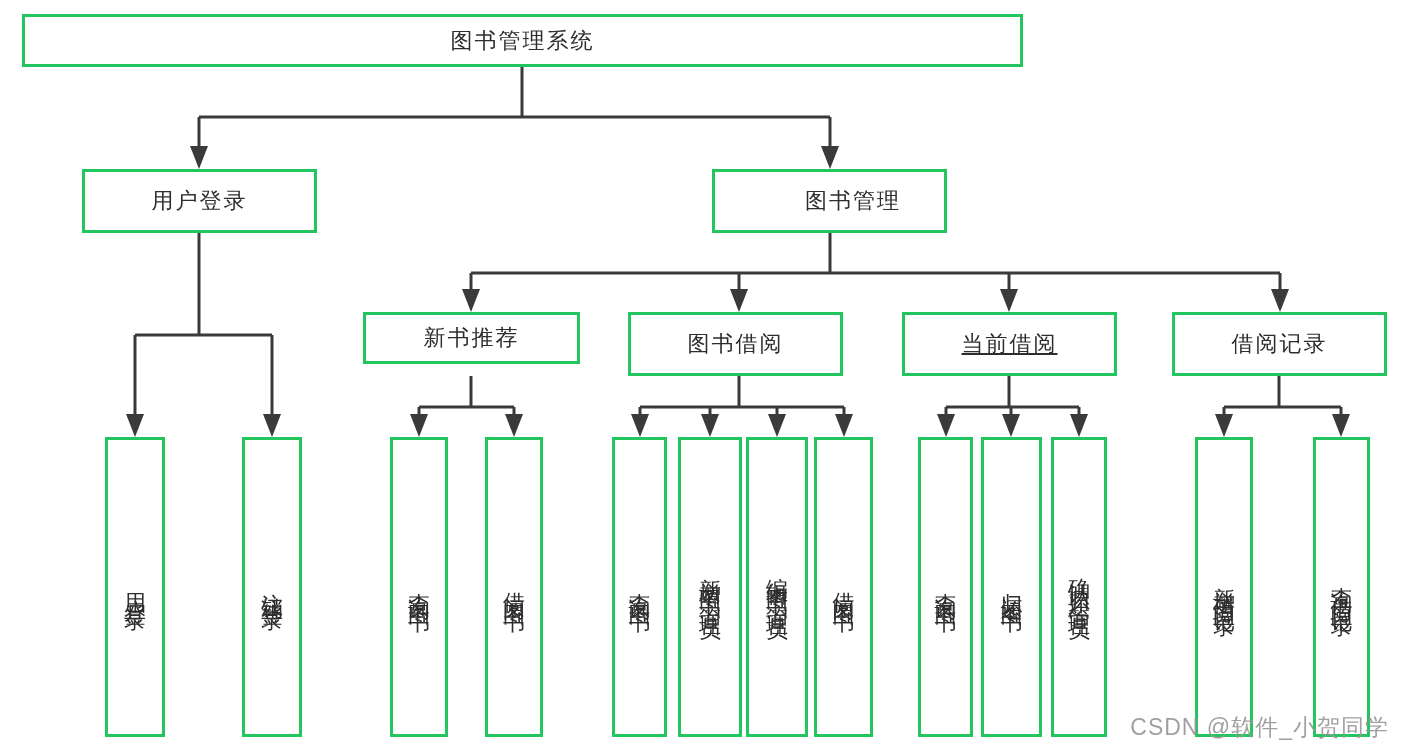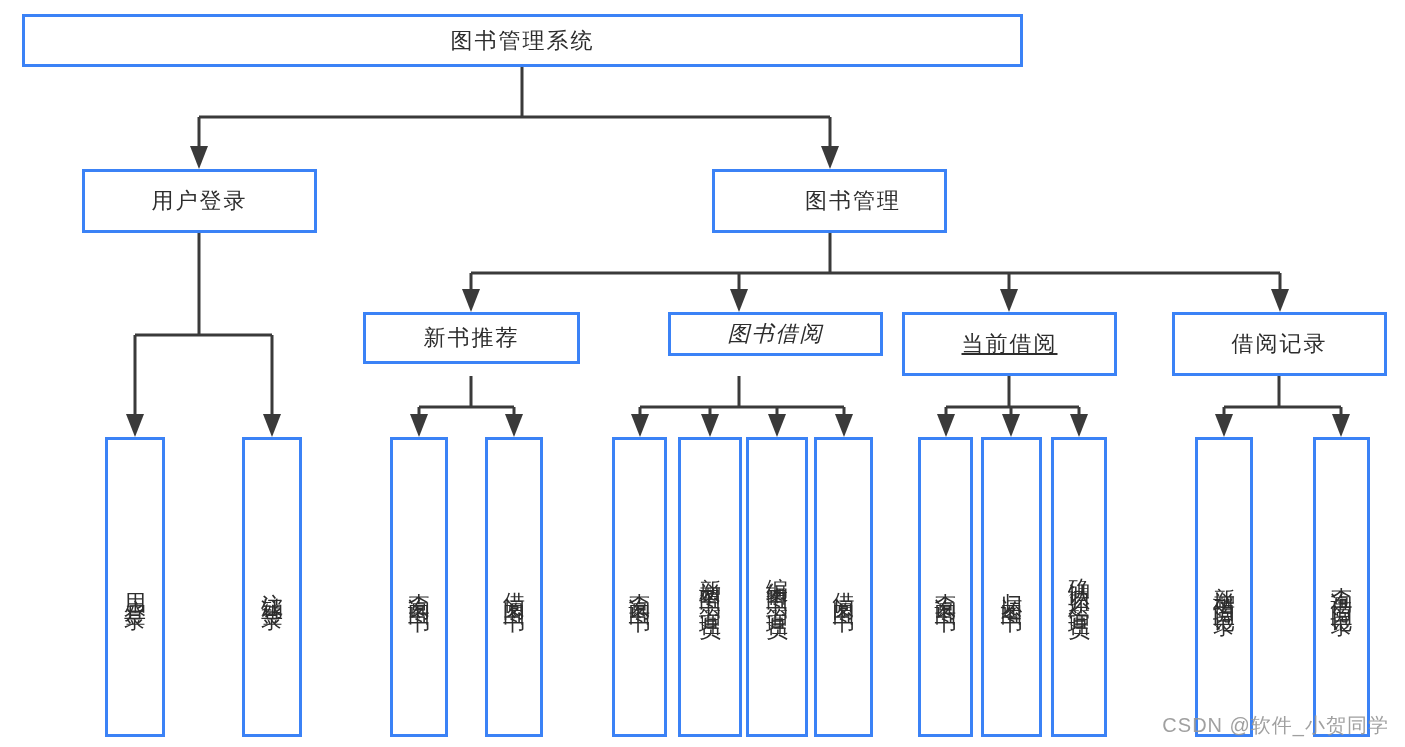--- a/index.html
+++ b/index.html
@@ -9,62 +9,62 @@
     background:#ffffff;
     font-family:"Liberation Sans", sans-serif;
     color:#2d2d2d;
     overflow:hidden;
   }
   .connectors{position:absolute;left:0;top:0;}
   .node{
     position:absolute;
     box-sizing:border-box;
     background:#ffffff;
-    border:3px solid #3b82f6;
+    border:3px solid #22c55e;
     display:flex;
     align-items:center;
     justify-content:center;
     font-size:22px;
     letter-spacing:2px;
     z-index:2;
   }
   .leaf{top:437px;height:300px;}
   .leaf .vtxt{
     writing-mode:vertical-rl;
     text-orientation:mixed;
     letter-spacing:6px;
     font-size:22px;
     line-height:1.0;
   }
   
   #root       {left:22px;  top:14px;  width:1001px; height:53px;}
   #n-user     {left:82px;  top:169px; width:235px;  height:64px;}
   #n-bookmgmt {left:712px; top:169px; width:235px;  height:64px;padding-left:47px;}
   #n-sec0     {left:363px; top:312px; width:217px;  height:52px;}
-  #n-sec1     {left:668px; top:312px; width:215px;  height:44px;font-style:italic;}
+  #n-sec1     {left:628px; top:312px; width:215px;  height:64px;}
   #n-sec2     {left:902px; top:312px; width:215px;  height:64px;text-decoration:underline;}
   #n-sec3     {left:1172px;top:312px; width:215px;  height:64px;}
   #leaf-ul-0{left:105px;width:60px;}
   #leaf-ul-1{left:242px;width:60px;}
   #leaf-nb-0{left:390px;width:58px;}
   #leaf-nb-1{left:485px;width:58px;}
   #leaf-bb-0{left:612px;width:55px;}
   #leaf-bb-1{left:678px;width:64px;}
   #leaf-bb-2{left:746px;width:62px;}
   #leaf-bb-3{left:814px;width:59px;}
   #leaf-cb-0{left:918px;width:55px;}
   #leaf-cb-1{left:981px;width:61px;}
   #leaf-cb-2{left:1051px;width:56px;}
   #leaf-br-0{left:1195px;width:58px;}
   #leaf-br-1{left:1313px;width:57px;}
   .watermark{
     position:absolute;
     right:16px;
     top:712px;
-    font-size:20px;
+    font-size:23px;
     letter-spacing:1px;
     color:rgba(152,152,152,0.92);
     z-index:3;
     white-space:nowrap;
   }
 </style>
 </head>
 <body>
 
 <div class="stage">

